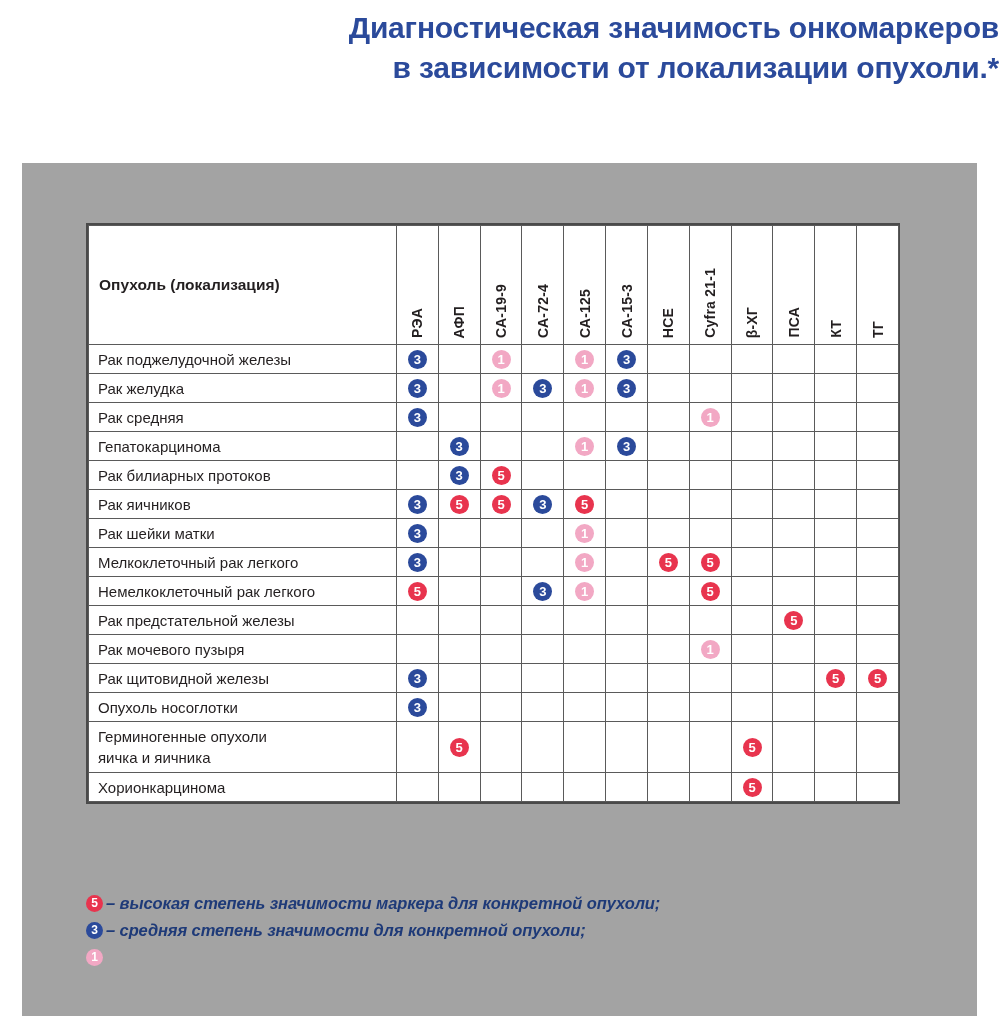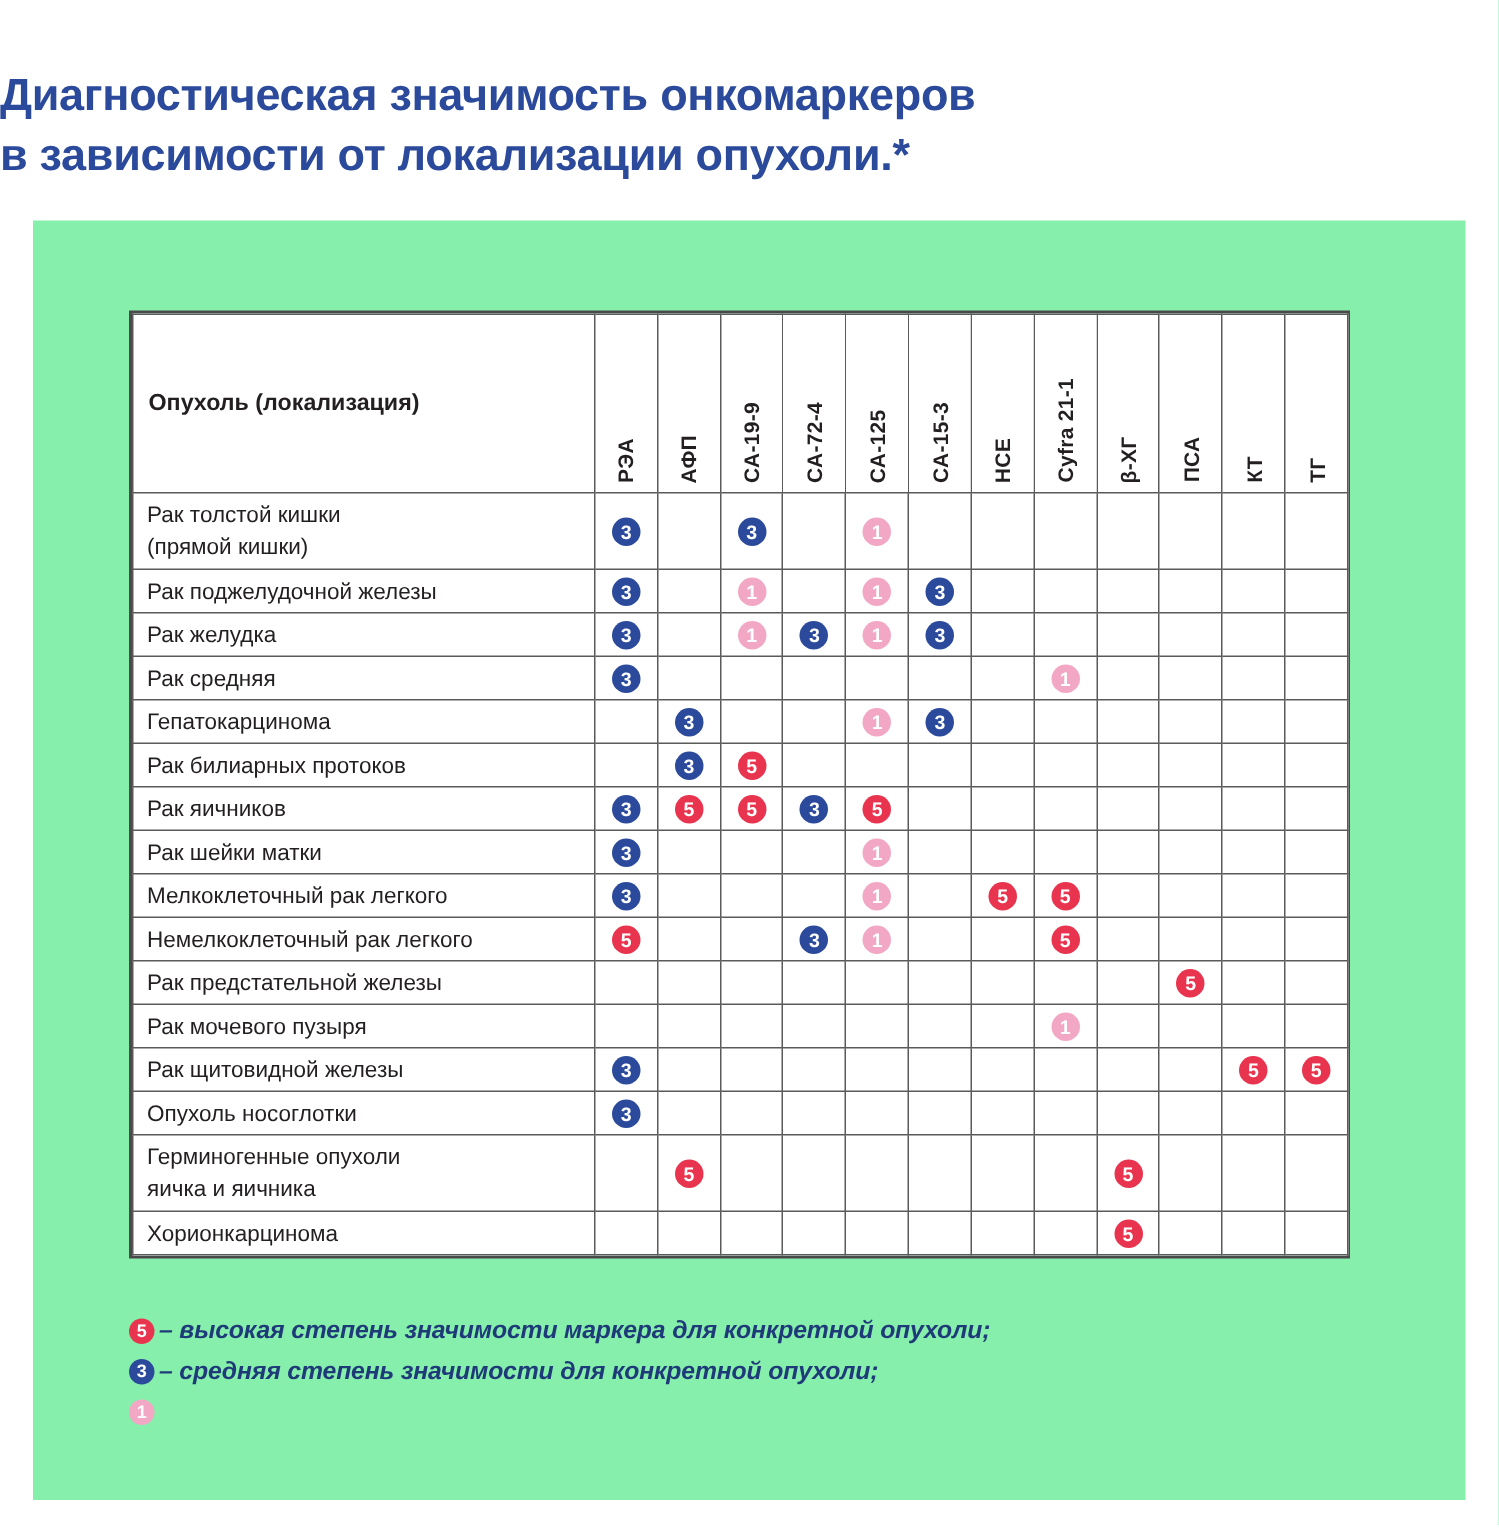--- a/index.html
+++ b/index.html
@@ -12,40 +12,39 @@
     background: #ffffff;
     font-family: "Liberation Sans", sans-serif;
     overflow: hidden;
     position: relative;
   }
 
   
   .title-block {
     width: 999px;
     padding-top: 8px;
-    text-align: left;
-    margin-top: 36px;
+    text-align: right;
   }
   .title-line {
     color: #2b4a9b;
     font-weight: bold;
     font-size: 30px;
     line-height: 40px;
     letter-spacing: -0.2px;
     white-space: nowrap;
   }
 
   
   .panel {
     position: absolute;
     left: 22px;
-    top: 147px;
+    top: 163px;
     width: 955px;
     height: 853px;
-    background: #86efac;
+    background: #a3a3a3;
   }
 
   
   .table-wrap {
     position: absolute;
     left: 64px;   
     top: 60px;    
     width: 814px;
     background: #ffffff;
     border: 2px solid #4a4a4a;
@@ -227,35 +226,20 @@
             <th class="hdr-vert">
               <span class="vtext">КТ</span>
             </th>
             <th class="hdr-vert">
               <span class="vtext">ТГ</span>
             </th>
           </tr>
       </thead>
       <tbody id="matrix-body">
 
-      <tr>
-            <td class="row-label tall"><span>Рак толстой кишки</span><span class="l2">(прямой кишки)</span></td>
-            <td class="cell tall"><span class="marker m3">3</span></td>
-            <td class="cell tall"></td>
-            <td class="cell tall"><span class="marker m3">3</span></td>
-            <td class="cell tall"></td>
-            <td class="cell tall"><span class="marker m1">1</span></td>
-            <td class="cell tall"></td>
-            <td class="cell tall"></td>
-            <td class="cell tall"></td>
-            <td class="cell tall"></td>
-            <td class="cell tall"></td>
-            <td class="cell tall"></td>
-            <td class="cell tall"></td>
-          </tr>
           <tr>
             <td class="row-label"><span>Рак поджелудочной железы</span></td>
             <td class="cell"><span class="marker m3">3</span></td>
             <td class="cell"></td>
             <td class="cell"><span class="marker m1">1</span></td>
             <td class="cell"></td>
             <td class="cell"><span class="marker m1">1</span></td>
             <td class="cell"><span class="marker m3">3</span></td>
             <td class="cell"></td>
             <td class="cell"></td>

